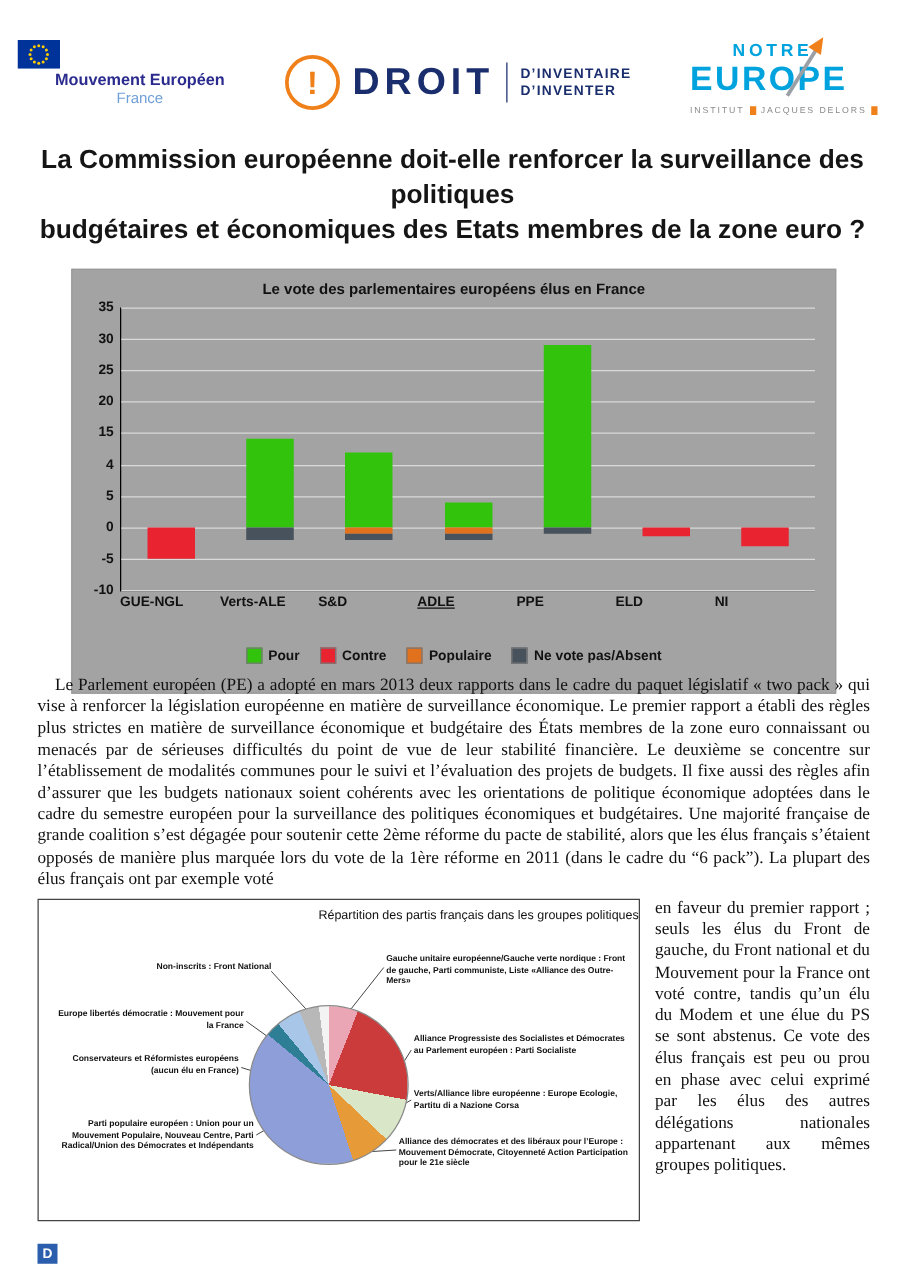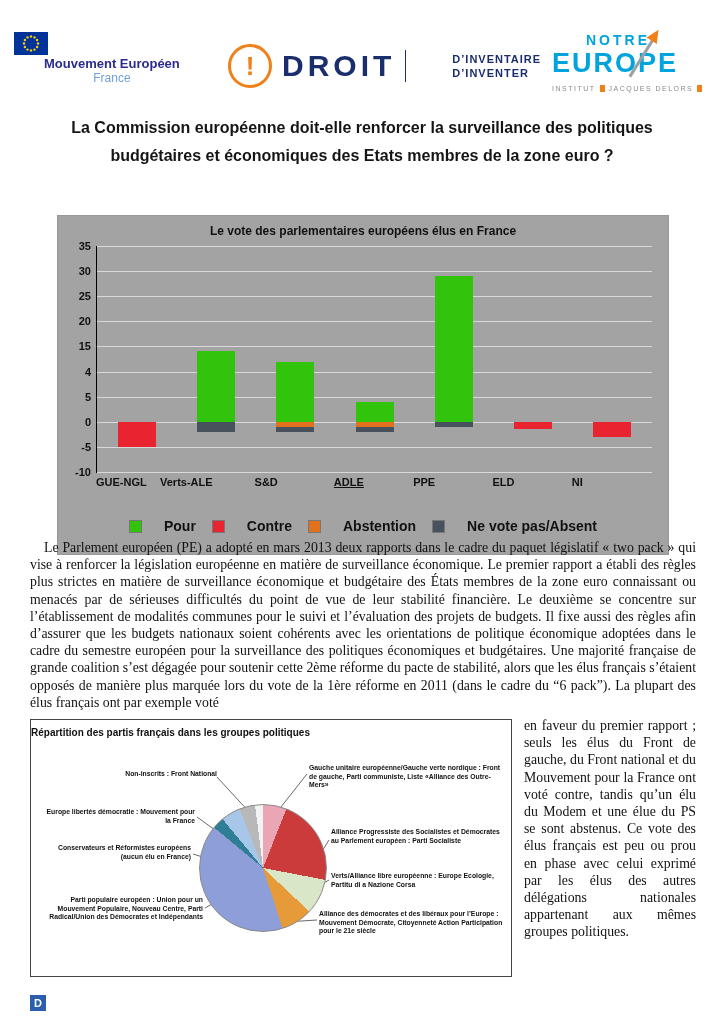--- a/index.html
+++ b/index.html
@@ -13,65 +13,65 @@
   .me-text{position:absolute;left:30px;top:26px;line-height:15px;text-align:center;}
   .me-line1{font-size:13px;font-weight:bold;color:#2b2b8f;}
   .me-line2{font-size:12px;color:#6f9fd8;}
 
   .droit-logo{left:228px;top:44px;display:flex;align-items:center;gap:10px;}
   .droit-circle{width:38px;height:38px;border:3px solid #f08019;border-radius:50%;
       display:flex;align-items:center;justify-content:center;color:#f08019;
       font-size:26px;font-weight:bold;}
   .droit-word{font-size:30px;font-weight:bold;color:#1a2e6e;letter-spacing:4px;}
   .droit-div{width:1px;height:32px;background:#1a2e6e;}
-  .droit-stack{font-size:11px;font-weight:bold;color:#1a2e6e;line-height:14px;letter-spacing:1px;margin-left:36px;}
+  .droit-stack{font-size:11px;font-weight:bold;color:#1a2e6e;line-height:14px;letter-spacing:1px;}
 
   .ne-logo{left:552px;top:32px;width:160px;}
   .ne-line1{font-size:14px;font-weight:bold;color:#00a3dd;letter-spacing:3px;margin-left:34px;}
   .ne-line2{font-size:27px;font-weight:bold;color:#00a3dd;letter-spacing:2px;position:relative;}
   .ne-arrow{position:absolute;left:88px;top:-12px;width:3px;height:44px;background:#9aa0a6;
       transform:rotate(32deg);}
   .ne-arrow:before{content:'';position:absolute;top:-11px;left:-5px;
       border-left:6px solid transparent;border-right:6px solid transparent;
       border-bottom:13px solid #f08019;}
   .ne-line3{font-size:7px;letter-spacing:1.5px;color:#8a8a8a;margin-top:6px;display:flex;align-items:center;gap:4px;}
   .ne-sq{display:inline-block;width:5px;height:7px;background:#f08019;}
 
   
   .main-title{left:14px;top:114px;width:696px;text-align:center;
-      font-size:16px;font-weight:bold;line-height:28px;color:#151515;}
+      font-size:21px;font-weight:bold;line-height:28px;color:#151515;}
 
   
   .chart-box{left:57px;top:176px;width:610px;height:338px;border:1px solid #999;background:#a3a3a3;margin-top:39px;}
   .bar-title{position:absolute;left:0;right:0;top:8px;text-align:center;font-size:12px;font-weight:bold;}
   #bar-plot{position:absolute;left:38px;top:30px;width:555px;height:226px;
       border-left:1px solid #000;border-bottom:1px solid #000;}
   .gridline{position:absolute;left:0;right:0;height:1px;background:#d9d9d9;}
   .ytick{position:absolute;right:calc(100% + 6px);transform:translateY(-50%);
       font-size:11px;font-weight:bold;}
   .bar-seg{position:absolute;}
   #x-axis{position:absolute;left:38px;top:258px;width:555px;height:16px;}
   .xtick{position:absolute;top:2px;text-align:left;font-size:11px;font-weight:bold;}
   .bar-note{position:absolute;left:38px;top:284px;font-size:7.5px;color:#222;}
   #bar-legend{position:absolute;left:0;right:0;top:302px;display:flex;justify-content:center;gap:16px;}
-  .legend-item{display:flex;align-items:center;gap:22px;font-size:14px;font-weight:bold;}
+  .legend-item{display:flex;align-items:center;gap:5px;font-size:11px;font-weight:bold;}
   .legend-swatch{width:11px;height:11px;border:1px solid #777;}
 
   
   .content{left:30px;top:527px;width:666px;font-family:"Liberation Serif",serif;
       font-size:13.8px;line-height:17.2px;text-align:justify;}
   .p1{text-indent:14px;margin:12px 0 6px 0;}
   .p2{margin:0;}
 
   
   .pie-box{float:left;width:480px;height:256px;border:1px solid #444;position:relative;
       margin-right:12px;margin-top:2px;background:#fff;
       font-family:"Liberation Sans",sans-serif;text-align:left;}
-  .pie-title{position:absolute;left:0;right:0;top:7px;text-align:left;
-      font-size:10px;font-weight:bold;line-height:12px;}
+  .pie-title{position:absolute;left:0;right:0;top:7px;text-align:right;
+      font-size:10px;font-weight:normal;line-height:12px;}
   #pie-circle{position:absolute;left:168px;top:84px;width:126px;height:126px;border-radius:50%;
       border:1px solid #8a8a8a;}
   .pie-label{position:absolute;font-size:6.8px;font-weight:bold;line-height:8.5px;}
   .pl0{left:40px;top:50px;width:146px;text-align:right;}
   .pl1{left:12px;top:88px;width:152px;text-align:right;}
   .pl2{left:8px;top:124px;width:152px;text-align:right;}
   .pl3{left:6px;top:176px;width:166px;text-align:right;}
   .pr0{left:278px;top:44px;width:192px;}
   .pr1{left:300px;top:108px;width:172px;}
   .pr2{left:300px;top:152px;width:172px;}
@@ -172,39 +172,39 @@
       <div class="bar-seg" style="left: 258.5px; width: 38px; background: rgb(50, 195, 12); top: 155.689px; height: 20.0889px;"></div>
       <div class="bar-seg" style="left: 258.5px; width: 38px; background: rgb(226, 113, 29); top: 175.778px; height: 5.02222px;"></div>
       <div class="bar-seg" style="left: 258.5px; width: 38px; background: rgb(71, 82, 92); top: 180.8px; height: 5.02222px;"></div>
       <div class="bar-seg" style="left: 337.786px; width: 38px; background: rgb(50, 195, 12); top: 30.1333px; height: 145.644px;"></div>
       <div class="bar-seg" style="left: 337.786px; width: 38px; background: rgb(71, 82, 92); top: 175.778px; height: 5.02222px;"></div>
       <div class="bar-seg" style="left: 417.071px; width: 38px; background: rgb(234, 35, 48); top: 175.778px; height: 7.53333px;"></div>
       <div class="bar-seg" style="left: 496.357px; width: 38px; background: rgb(234, 35, 48); top: 175.778px; height: 15.0667px;"></div>
     </div>
   <div id="x-axis">
       <div class="xtick" style="left: 0px; width: 79.2857px;">GUE-NGL</div>
-      <div class="xtick" style="left: 64px; width: 79.2857px;">Verts-ALE</div>
+      <div class="xtick" style="left: 80px; width: 79.2857px;">Verts-ALE</div>
       <div class="xtick" style="left: 158.571px; width: 79.2857px;">S&amp;D</div>
       <div class="xtick" style="left: 237.857px; width: 79.2857px; text-decoration: underline;">ADLE</div>
       <div class="xtick" style="left: 317.143px; width: 79.2857px;">PPE</div>
       <div class="xtick" style="left: 396.429px; width: 79.2857px;">ELD</div>
       <div class="xtick" style="left: 475.714px; width: 79.2857px;">NI</div>
     </div>
   <div id="bar-legend">
       <div class="legend-item">
         <span class="legend-swatch" style="background: rgb(50, 195, 12);"></span>
         <span>Pour</span>
       </div>
       <div class="legend-item">
         <span class="legend-swatch" style="background: rgb(234, 35, 48);"></span>
         <span>Contre</span>
       </div>
       <div class="legend-item">
         <span class="legend-swatch" style="background: rgb(226, 113, 29);"></span>
-        <span>Abstention</span>
+        <span>Populaire</span>
       </div>
       <div class="legend-item">
         <span class="legend-swatch" style="background: rgb(71, 82, 92);"></span>
         <span>Ne vote pas/Absent</span>
       </div>
     </div>
 </div>
 
 <div class="abs content">
   <p class="p1">Le Parlement européen (PE) a adopté en mars 2013 deux rapports dans le cadre du paquet législatif « two pack » qui vise à renforcer la législation européenne en matière de surveillance économique. Le premier rapport a établi des règles plus strictes en matière de surveillance économique et budgétaire des États membres de la zone euro connaissant ou menacés par de sérieuses difficultés du point de vue de leur stabilité financière. Le deuxième se concentre sur l’établissement de modalités communes pour le suivi et l’évaluation des projets de budgets. Il fixe aussi des règles afin d’assurer que les budgets nationaux soient cohérents avec les orientations de politique économique adoptées dans le cadre du semestre européen pour la surveillance des politiques économiques et budgétaires. Une majorité française de grande coalition s’est dégagée pour soutenir cette 2ème réforme du pacte de stabilité, alors que les élus français s’étaient opposés de manière plus marquée lors du vote de la 1ère réforme en 2011 (dans le cadre du “6 pack”). La plupart des élus français ont par exemple voté</p>

